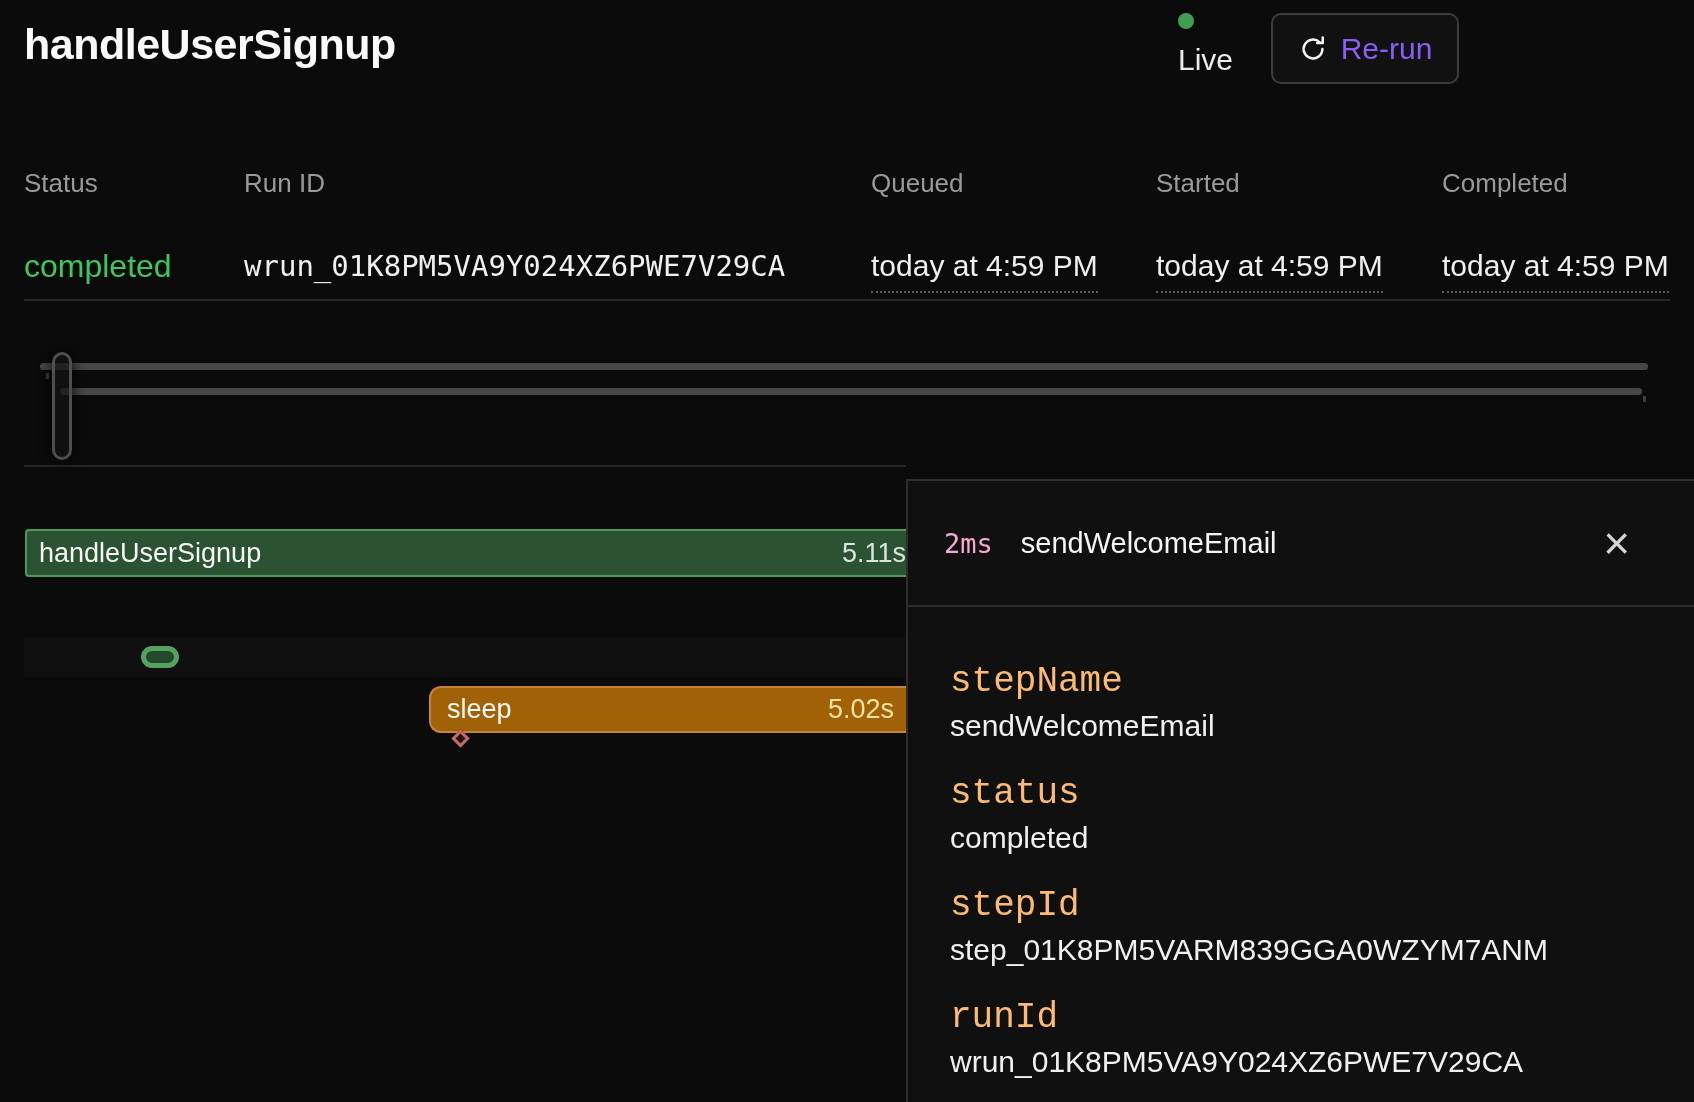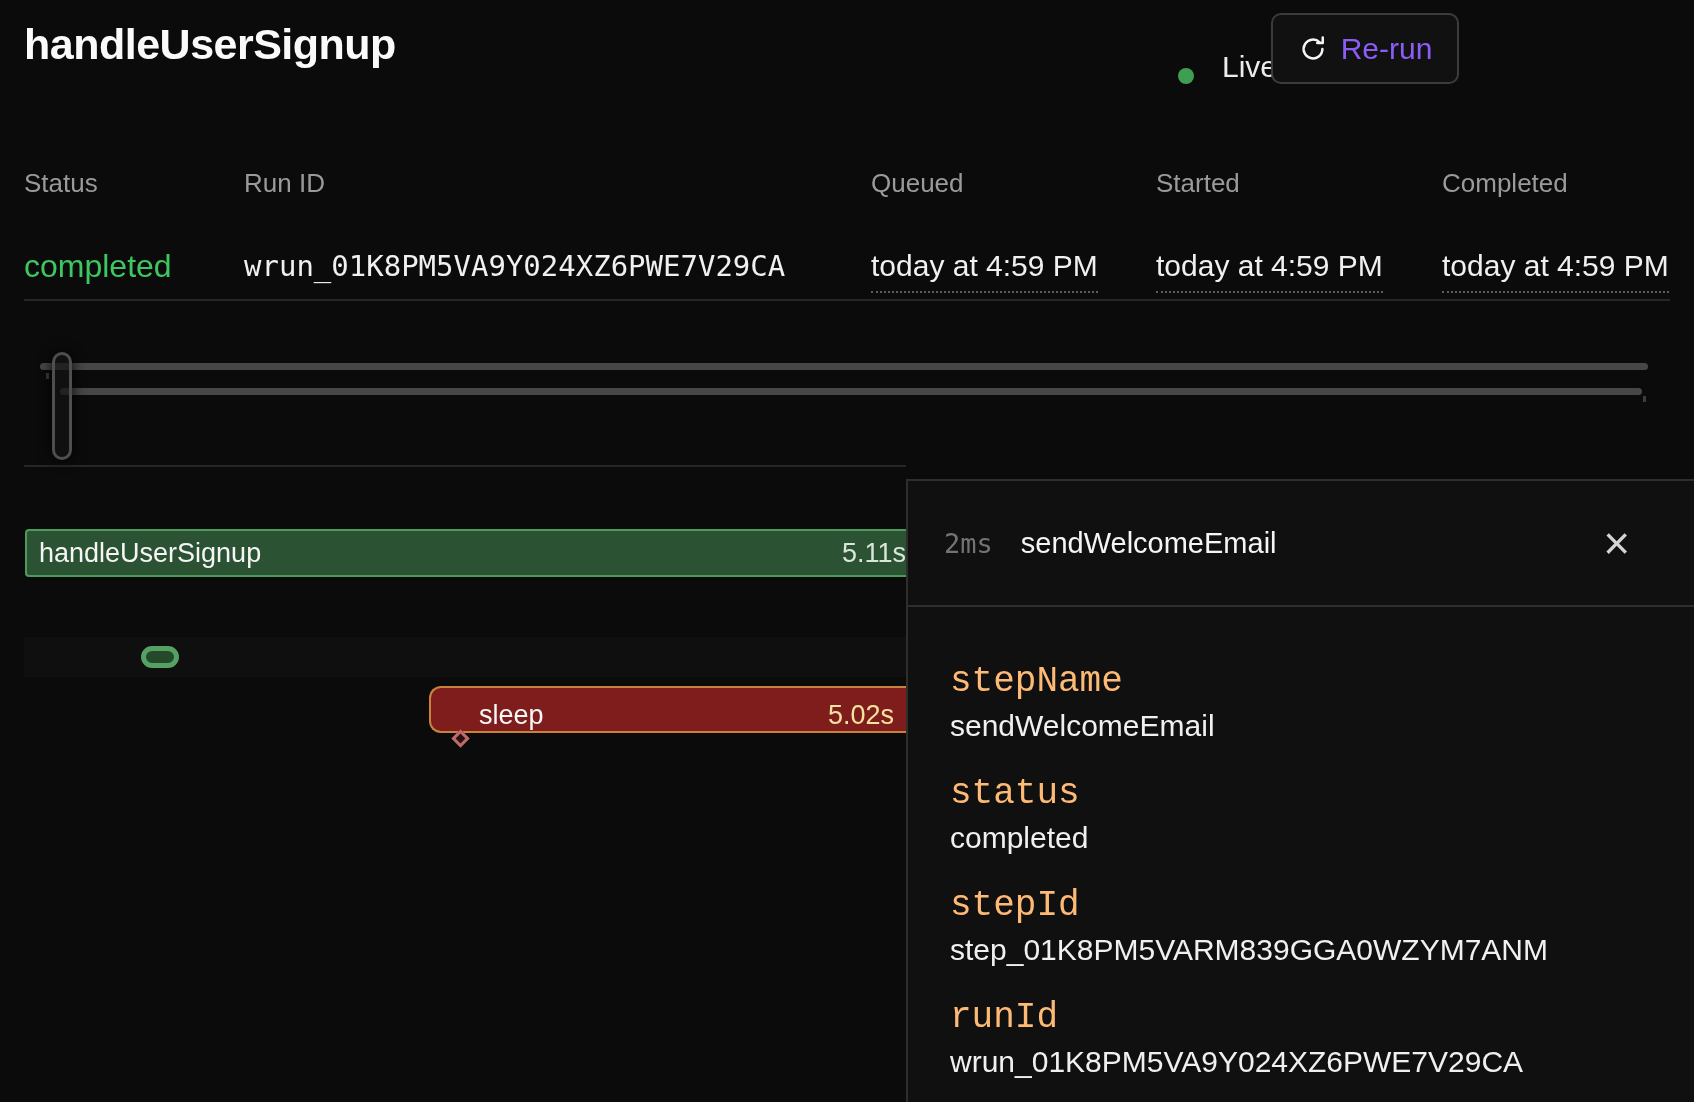--- a/index.html
+++ b/index.html
@@ -11,21 +11,21 @@
   }
   .mono { font-family:"DejaVu Sans Mono", monospace; }
 
   
   .page-title {
     position:absolute; left:24px; top:20px;
     font-size:43px; font-weight:700; color:#fafafa; letter-spacing:-0.5px;
   }
   .live-wrap {
     position:absolute; left:1178px; top:13px; height:71px;
-    display:flex; align-items:flex-end; gap:28px; cursor:pointer;
+    display:flex; align-items:flex-start; gap:14px; cursor:pointer;flex-direction:column;
   }
   .live-dot { width:16px; height:16px; border-radius:50%; background:#3f9e52; }
   .live-label { font-size:30px; color:#ececec; }
   .btn {
     position:absolute; top:13px; height:71px; border-radius:10px;
     border:2px solid #3c3c3c; background:#111111;
     display:flex; align-items:center; justify-content:center; gap:13px;
     font-size:30px; cursor:pointer;
   }
   .btn-rerun { left:1271px; width:188px; color:#8b5cf6; }
@@ -73,42 +73,42 @@
   .bar-root .bar-label { padding-left:12px; font-size:27px; color:#f5f5f5; }
   .bar-root .bar-duration { margin-left:auto; font-size:27px; color:#d9e6d9; }
 
   .step-pill {
     position:absolute; left:141px; top:646px; width:38px; height:22px;
     background:#254a2b; border:5px solid #55a163; border-radius:11px; cursor:pointer;
   }
 
   .bar-sleep {
     position:absolute; left:429px; top:686px; width:477px; height:47px;
-    background:#7f1d1d; border:2px solid #c8823f; border-right:none;
+    background:#a16207; border:2px solid #c8823f; border-right:none;
     border-radius:12px 0 0 12px;
-    display:flex; align-items:flex-end; cursor:pointer;padding-left:32px;
+    display:flex; align-items:center; cursor:pointer;
   }
   .bar-sleep .bar-label { padding-left:16px; font-size:27px; color:#f7f7f7; }
   .bar-sleep .bar-duration { margin-left:auto; padding-right:12px; font-size:27px; color:#f3e3a1; }
 
   .sleep-diamond {
     position:absolute; left:454px; top:732px; width:13px; height:13px;
     background:#2a1111; border:3px solid #c06b6b; transform:rotate(45deg);
   }
 
   
   .panel {
     position:absolute; left:906px; top:479px; width:788px; height:623px;
     background:#101010; border-left:2px solid #2e2e2e; border-top:2px solid #2e2e2e;
   }
   .panel-header {
     height:126px; border-bottom:2px solid #2e2e2e;
     display:flex; align-items:center; padding:0 64px 0 36px;
   }
-  .panel-duration { font-size:27px; color:#737373; }
+  .panel-duration { font-size:27px; color:#f9a8d4; }
   .panel-title { margin-left:28px; font-size:29px; color:#f5f5f5; }
   .panel-close {
     margin-left:auto; background:none; border:none; cursor:pointer;
     font-size:46px; line-height:40px; color:#d4d4d4; font-family:"Liberation Sans", sans-serif;
   }
   .panel-body { padding:58px 36px 0 42px; }
   .panel-field { margin-bottom:32px; }
   .panel-field .f-label { font-size:36px; line-height:34px; color:#fdba74;font-family:Liberation Mono, monospace; }
   .panel-field .f-value { margin-top:8px; font-size:30px; line-height:38px; color:#f0f0f0; white-space:nowrap; }
 </style>

